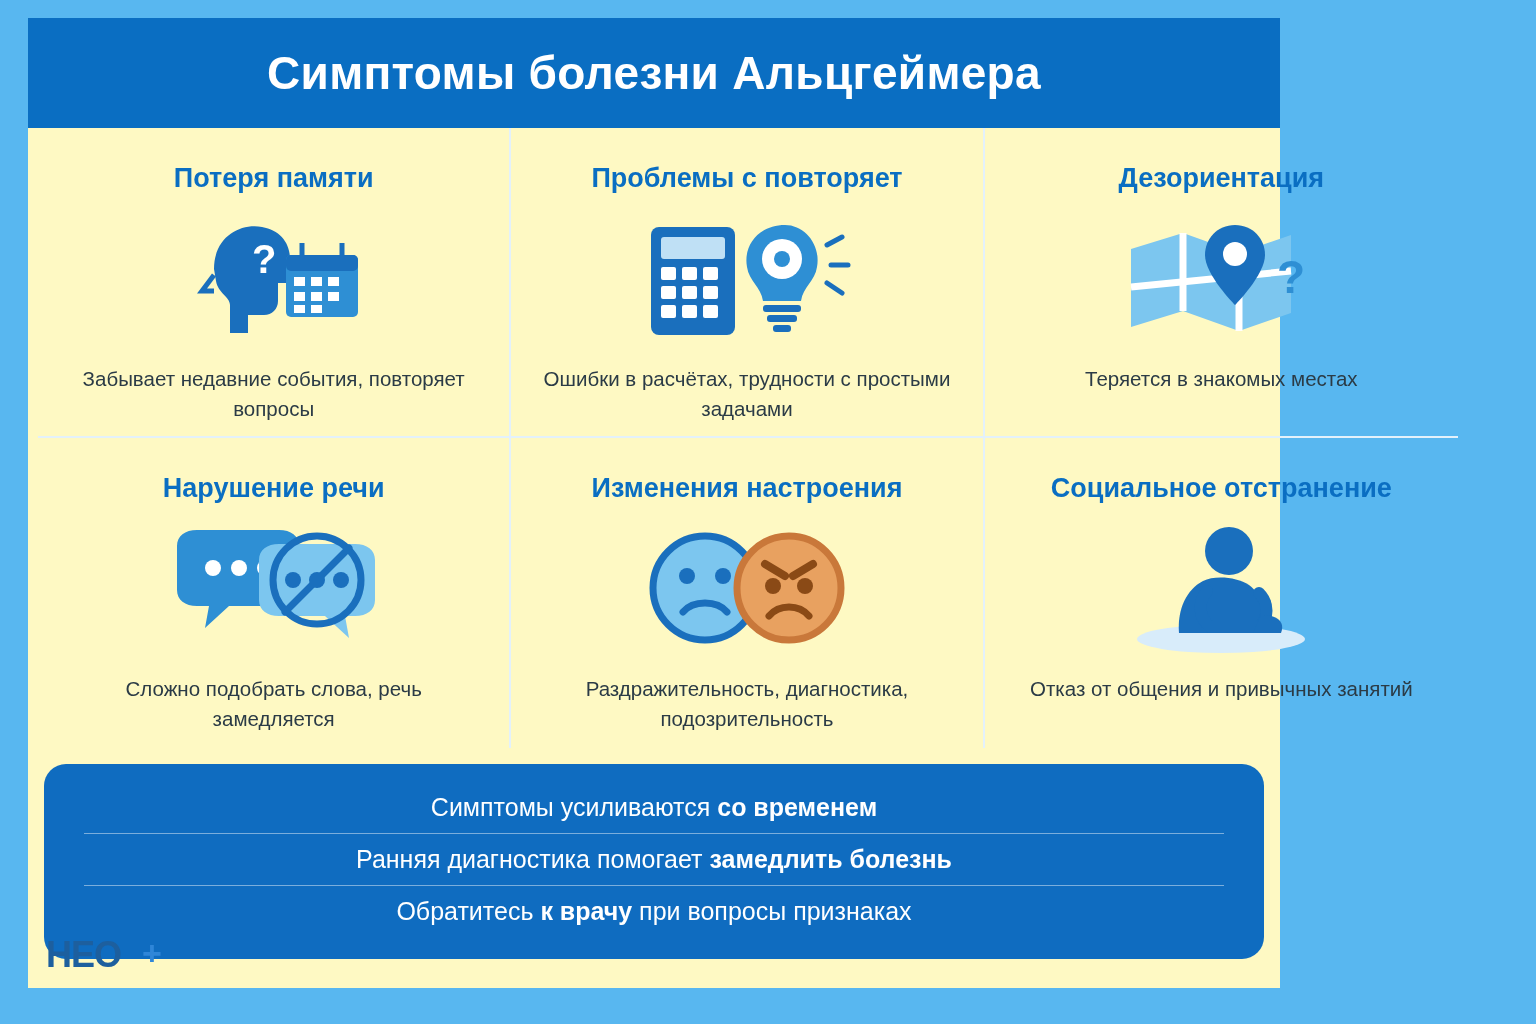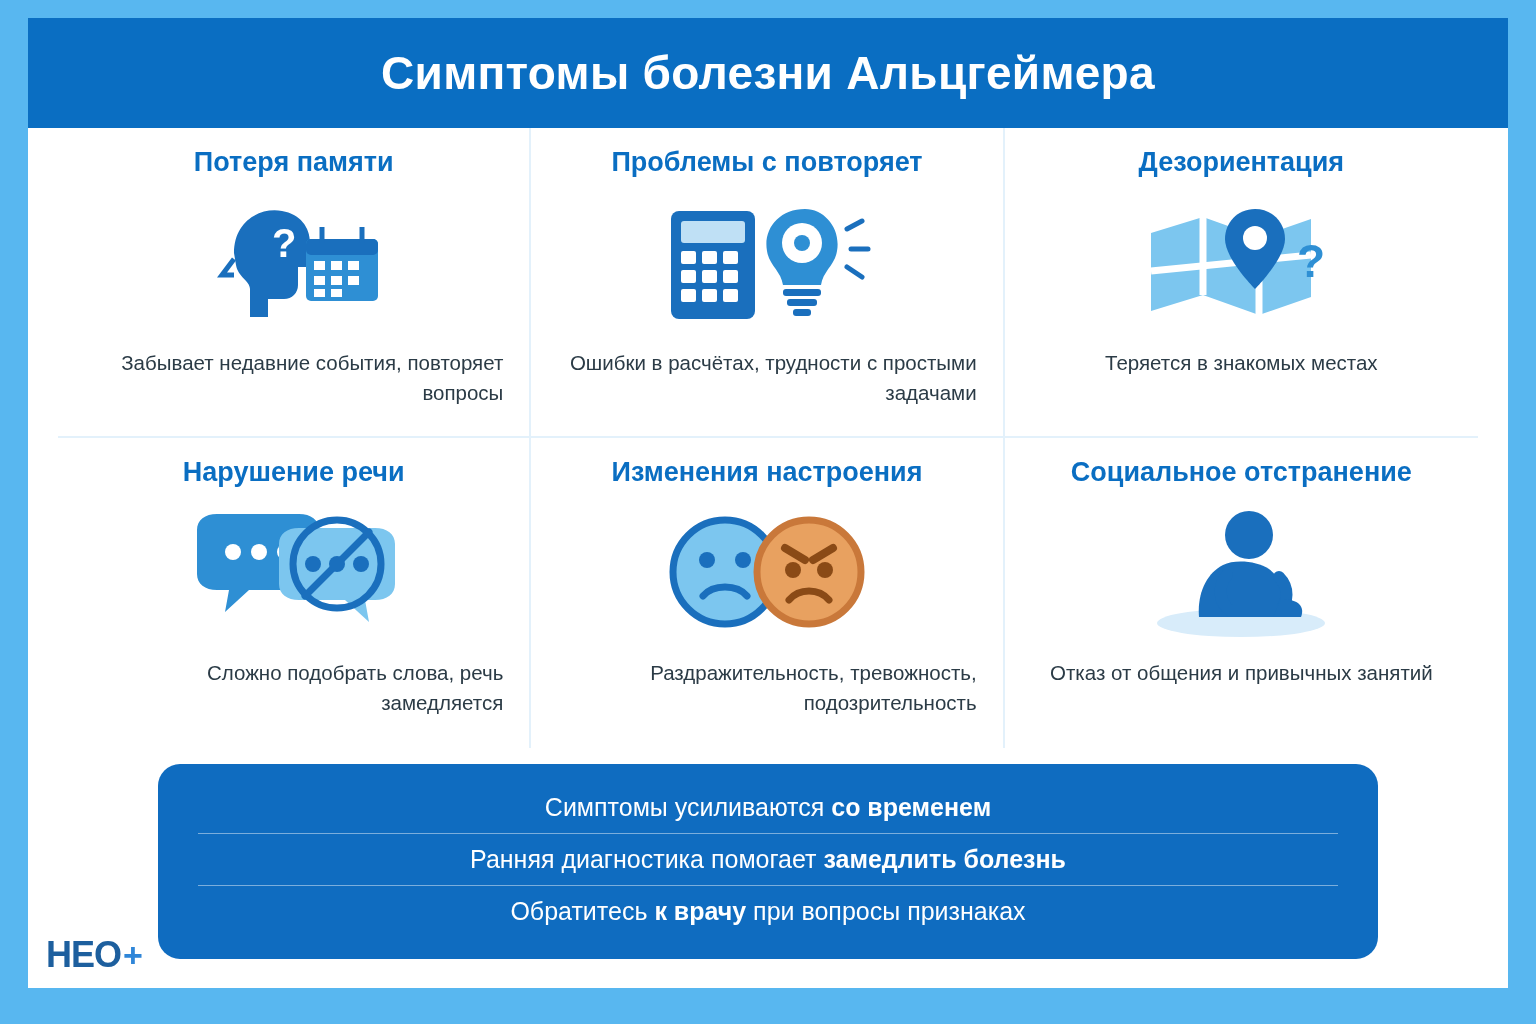--- a/index.html
+++ b/index.html
@@ -10,23 +10,23 @@
     width: 1536px;
     height: 1024px;
     background: #58b7f0;
     font-family: "Liberation Sans", sans-serif;
     overflow: hidden;
   }
   .poster {
     position: absolute;
     left: 28px;
     top: 18px;
-    width: 1480px;
+    width: 1252px;
     height: 970px;
-    background: #ffffff;
+    background: #fef9c3;
     display: flex;
     flex-direction: column;
   }
   .title-bar {
     background: #0a6ec2;
     height: 110px;
     display: flex;
     align-items: center;
     justify-content: center;
     flex: 0 0 auto;
@@ -60,39 +60,39 @@
     padding: 18px 26px 6px 26px;
     box-sizing: border-box;
   }
   .cell.col-a, .cell.col-b {
     border-right: 2px solid #e3f1fb;
   }
   .cell.row-top {
     border-bottom: 2px solid #e3f1fb;
   }
   .cell h2 {
-    margin: 0 0 4px 0;
+    margin: 16px 0 4px 0;
     font-size: 27px;
     font-weight: bold;
     color: #0a6ec2;
     text-align: right;
     line-height: 1.2;
   }
   .icon-wrap {
     height: 150px;
     display: flex;
     align-items: center;
     justify-content: center;
     margin: 6px 0 10px 0;
   }
   .cell p {
     margin: 0;
     font-size: 20.5px;
     color: #2b3b46;
-    text-align: right;
+    text-align: center;
     line-height: 1.45;
     max-width: 420px;
   }
   .footer-box {
     width: 1220px;
     margin: 16px auto 5px auto;
     background: #0f6cc0;
     border-radius: 22px;
     padding: 18px 40px 22px 40px;
     box-sizing: border-box;
@@ -107,25 +107,25 @@
     border-top: 1.5px solid rgba(255,255,255,0.45);
   }
   .footer-line b {
     font-weight: bold;
   }
   .logo {
     position: absolute;
     left: 18px;
     bottom: 12px;
     display: flex;
-    align-items: center;
     font-size: 36px;
     font-weight: bold;
     color: #1d5f9e;
     letter-spacing: -1px;
+    gap: 19px;
   }
   .logo .plus {
     color: #2f86d8;
     font-size: 34px;
     margin-left: 2px;
   }
   svg { display: block; }
 </style>
 </head>
 <body>
@@ -247,21 +247,21 @@
             <circle cx="86" cy="52" r="8" fill="#1a6fbd"></circle>
             <path d="M46 88 C56 76 80 76 90 88" fill="none" stroke="#1a6fbd" stroke-width="7" stroke-linecap="round"></path>
             <circle cx="152" cy="64" r="52" fill="#e8a160" stroke="#c9783a" stroke-width="7"></circle>
             <path d="M128 40 L148 52" stroke="#8a4a16" stroke-width="8" stroke-linecap="round"></path>
             <path d="M176 40 L156 52" stroke="#8a4a16" stroke-width="8" stroke-linecap="round"></path>
             <circle cx="136" cy="62" r="8" fill="#8a4a16"></circle>
             <circle cx="168" cy="62" r="8" fill="#8a4a16"></circle>
             <path d="M132 92 C142 80 162 80 172 92" fill="none" stroke="#8a4a16" stroke-width="7" stroke-linecap="round"></path>
           </svg>
         </div>
-        <p>Раздражительность, тревожность, подозрительность</p>
+        <p>Раздражительность, диагностика, подозрительность</p>
       </div>
 
       <div class="cell">
         <h2>Социальное отстранение</h2>
         <div class="icon-wrap">
           <svg width="220" height="140" viewBox="0 0 220 140">
             <ellipse cx="110" cy="120" rx="84" ry="14" fill="#d8ecfa"></ellipse>
             <circle cx="118" cy="32" r="24" fill="#1a6fbd"></circle>
             <path d="M92 62 C76 70 66 90 68 114 L150 114 C156 98 152 76 138 66 C126 58 104 56 92 62 Z" fill="#1a6fbd"></path>
             <path d="M96 72 C86 84 88 100 100 108 L148 108 C158 100 158 84 148 74" fill="none" stroke="#1a6fbd" stroke-width="12" stroke-linecap="round"></path>

